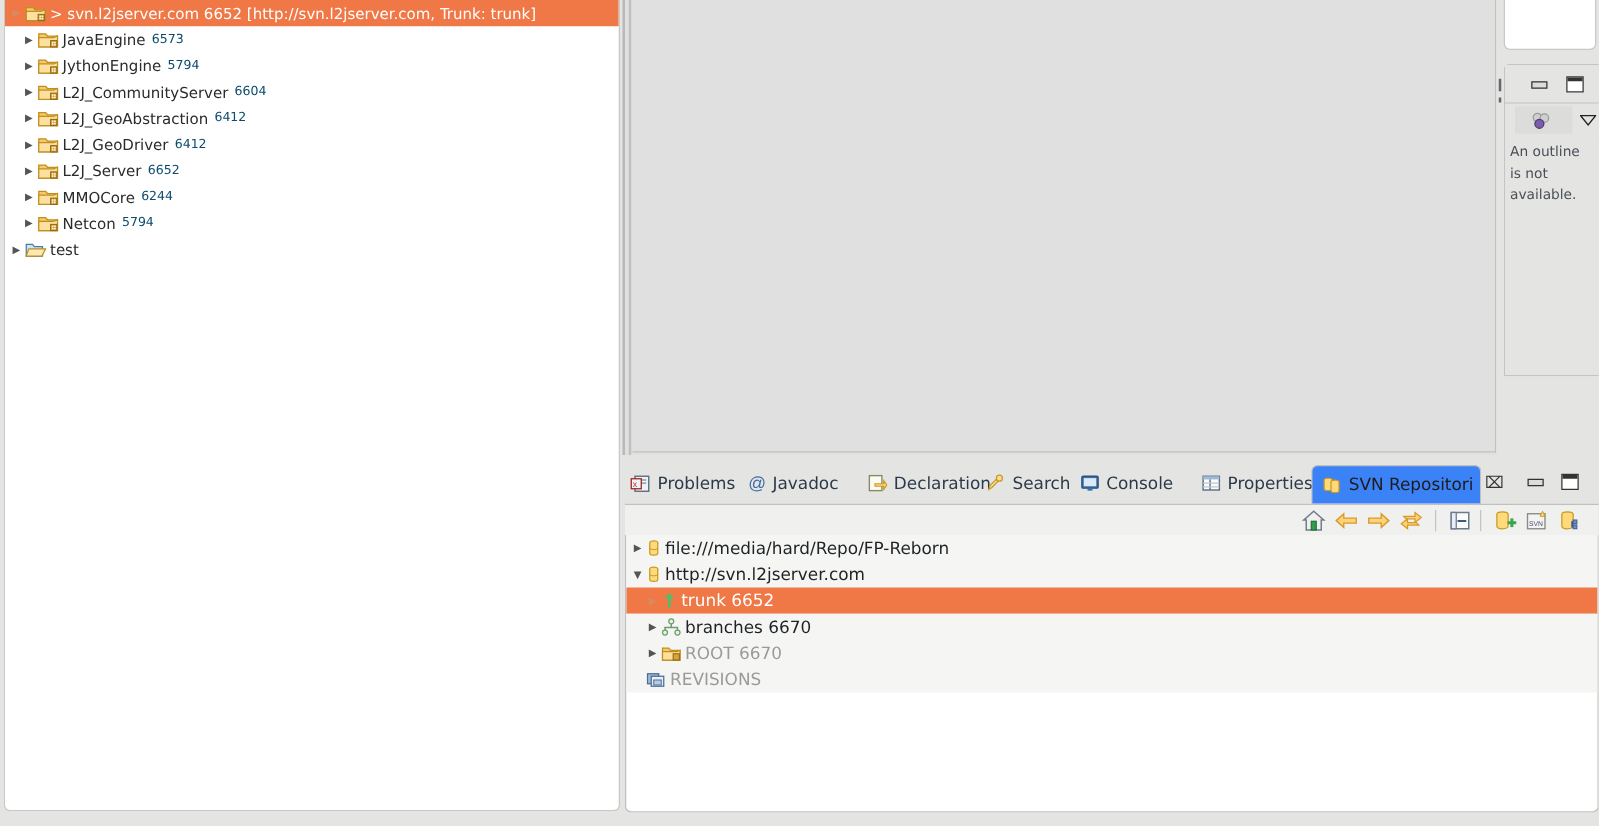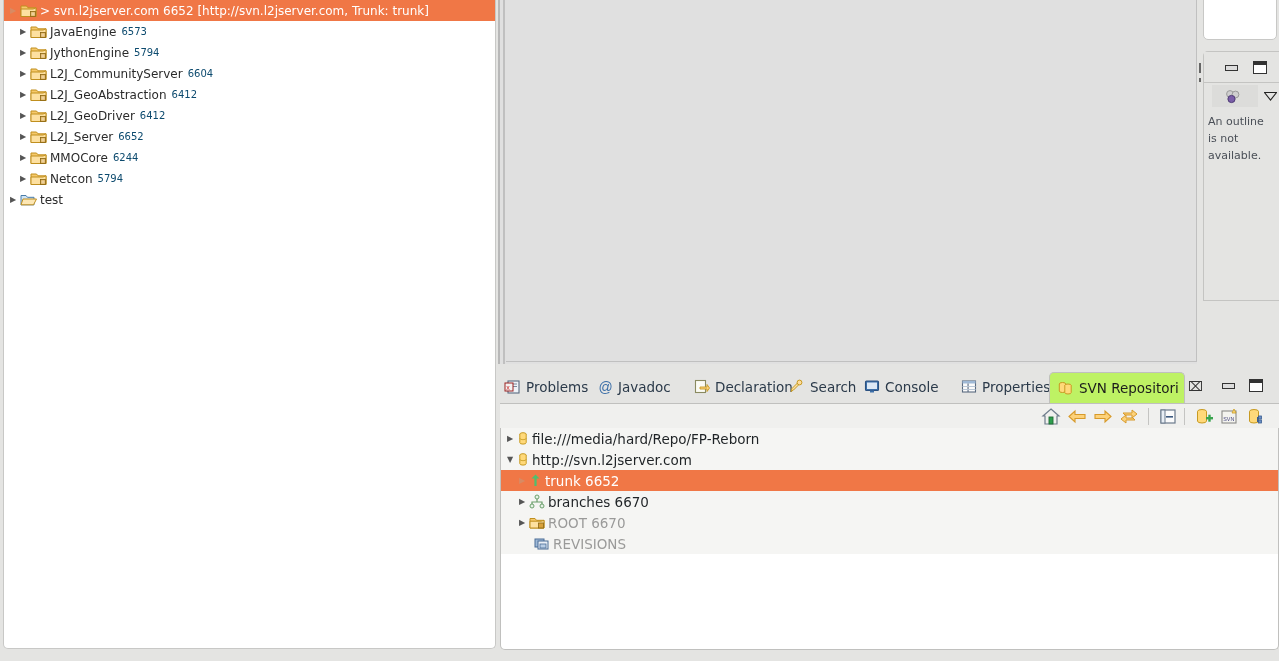--- a/index.html
+++ b/index.html
@@ -157,21 +157,21 @@
     position: absolute; top: 5px;
     display: flex; align-items: center;
     height: 23px;
     font-size: 13.5px;
     color: #2b3a4a;
     white-space: nowrap;
   }
   .vtab .ico { margin-right: 5px; }
   .vtab.active {
     top: 2px; height: 30px;
-    background: #bef264;
+    background: #3b82f6;
     border: 1px solid #c0c0be;
     border-bottom: none;
     border-radius: 5px 5px 0 0;
     padding: 0 5px 0 7px;
     color: #1c1c1c;
     font-weight: 400;
   }
   #tab-close {
     position: absolute; left: 1188px; top: 379px;
     font-size: 13px; color: #333;
@@ -626,21 +626,21 @@
           <span class="arrow">▶</span>
           <span class="ico">
             <svg width="16" height="15" viewBox="0 0 16 15">
               <path d="M1 3.5 L6 3.5 L7.5 5.3 L15 5.3 L15 13 L1 13 Z" fill="#f6c96b" stroke="#c08f1e" stroke-width="1"></path>
               <path d="M1 6.2 L12.5 6.2 L15 5.3 L15 13 L1 13 Z" fill="#fde0a0" stroke="#c08f1e" stroke-width="1"></path>
               <rect x="9.5" y="8" width="5" height="5" fill="#d9a23b" stroke="#8a6615" stroke-width="0.8"></rect>
             </svg>
           </span>
           <span>ROOT 6670</span>
         </div>
-        <div class="srow grey" style="padding-left: 19px;">
+        <div class="srow grey" style="padding-left: 2px;">
           <span class="arrow empty">▶</span>
           <span class="ico">
             <svg width="16" height="15" viewBox="0 0 16 15">
               <rect x="1" y="3" width="9" height="8" fill="#9fb9d6" stroke="#4a6c96" stroke-width="1"></rect>
               <rect x="4" y="5" width="10" height="8" fill="#e9eff6" stroke="#4a6c96" stroke-width="1"></rect>
               <rect x="6" y="8" width="6" height="4" fill="#b8cde5" stroke="#4a6c96" stroke-width="0.8"></rect>
             </svg>
           </span>
           <span>REVISIONS</span>
         </div>

